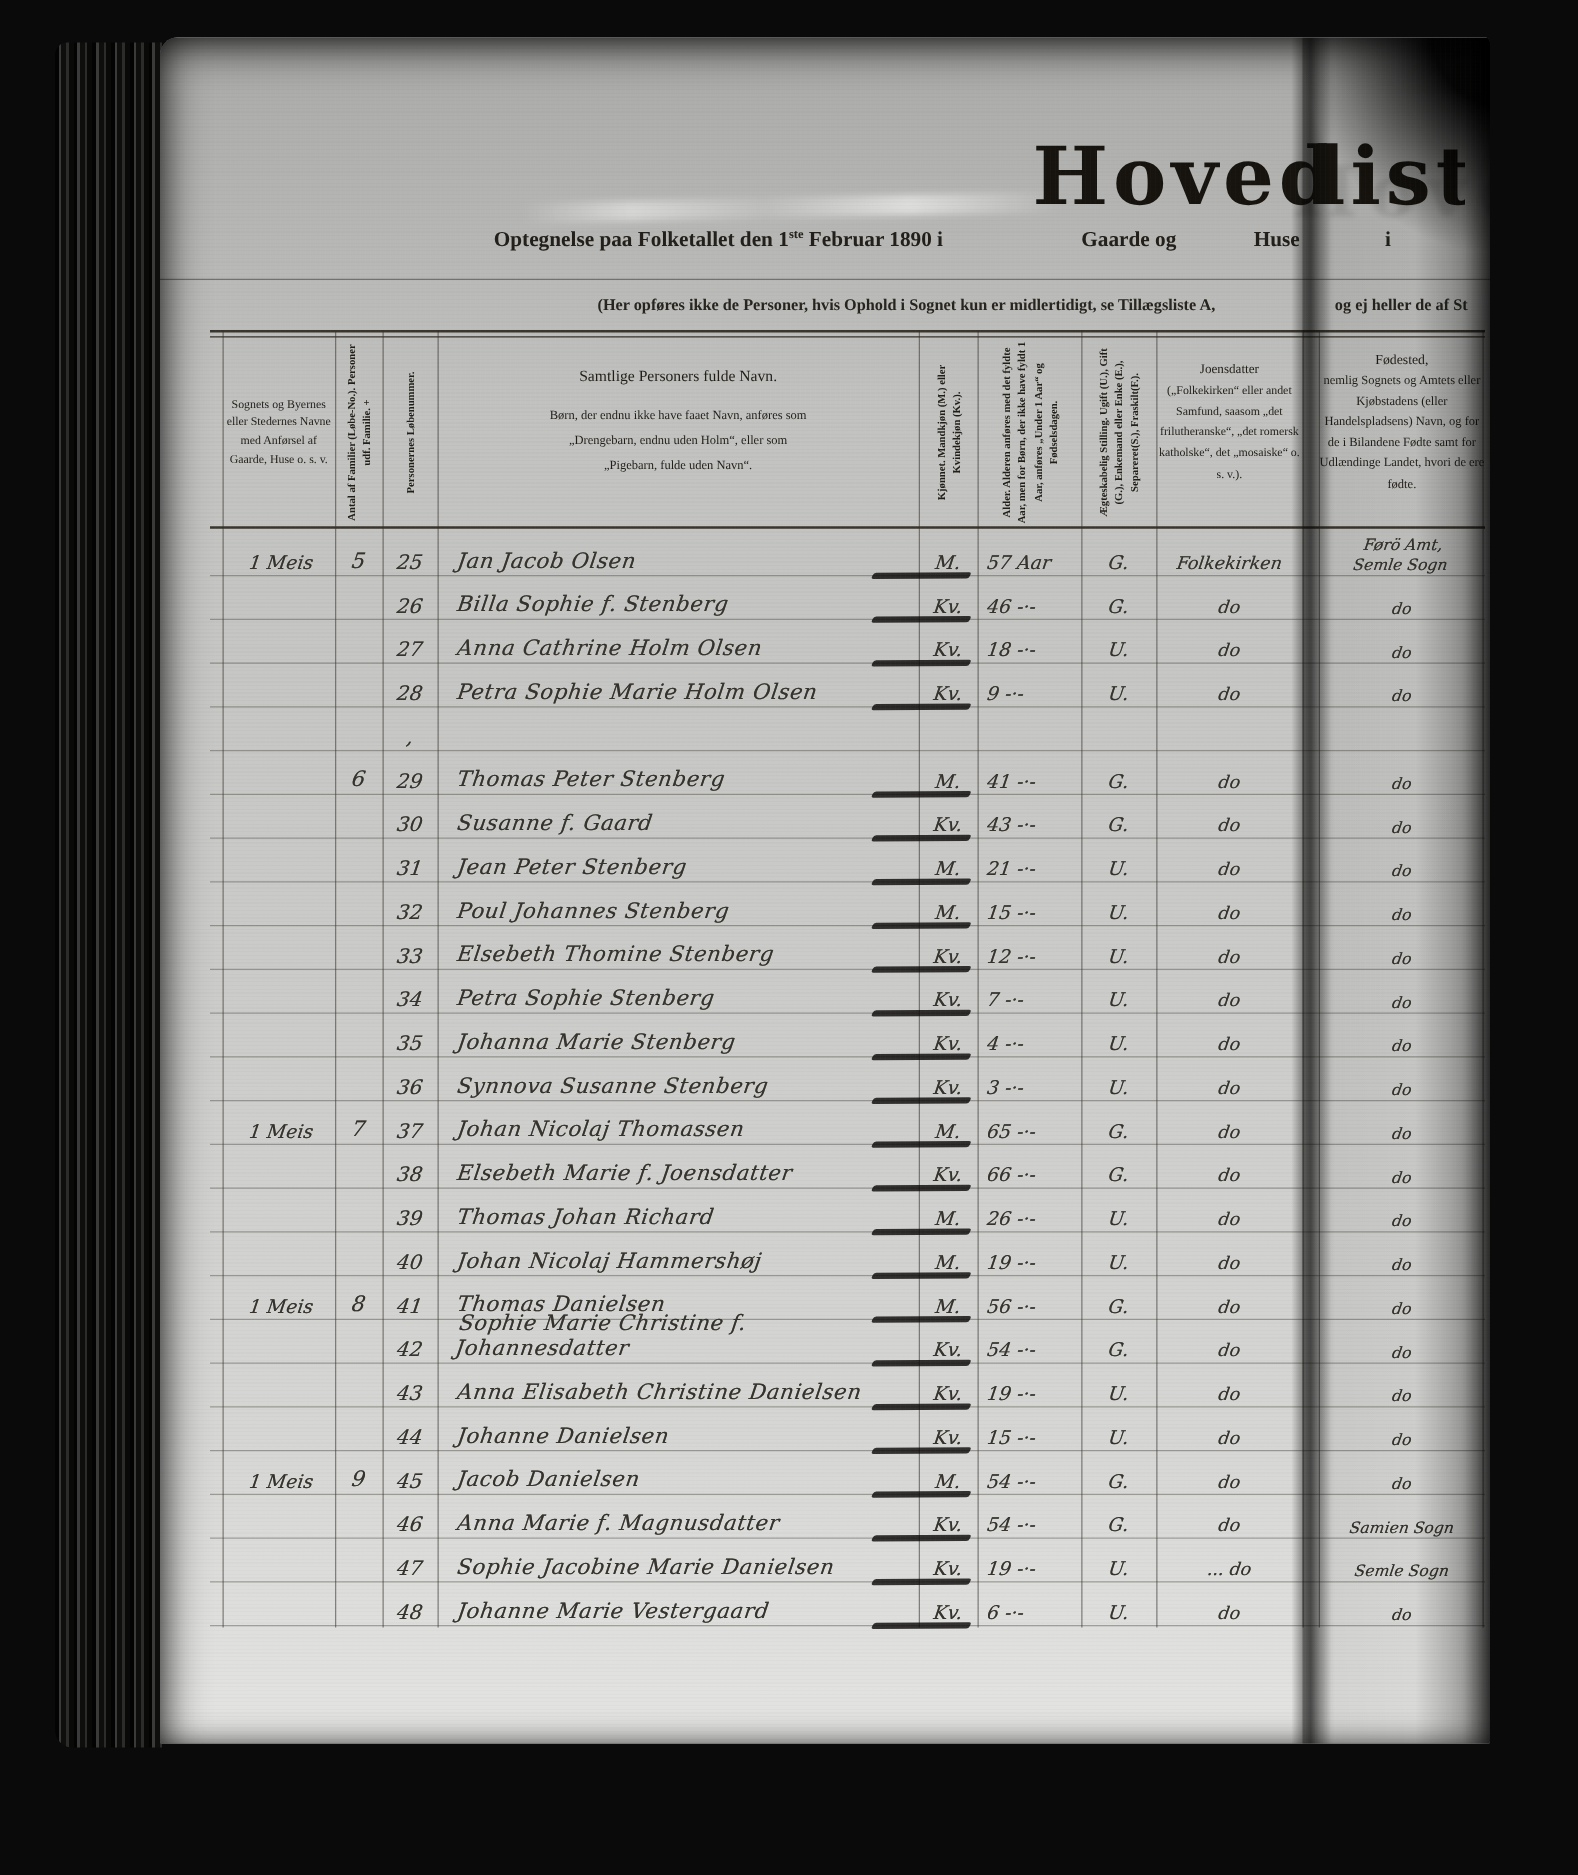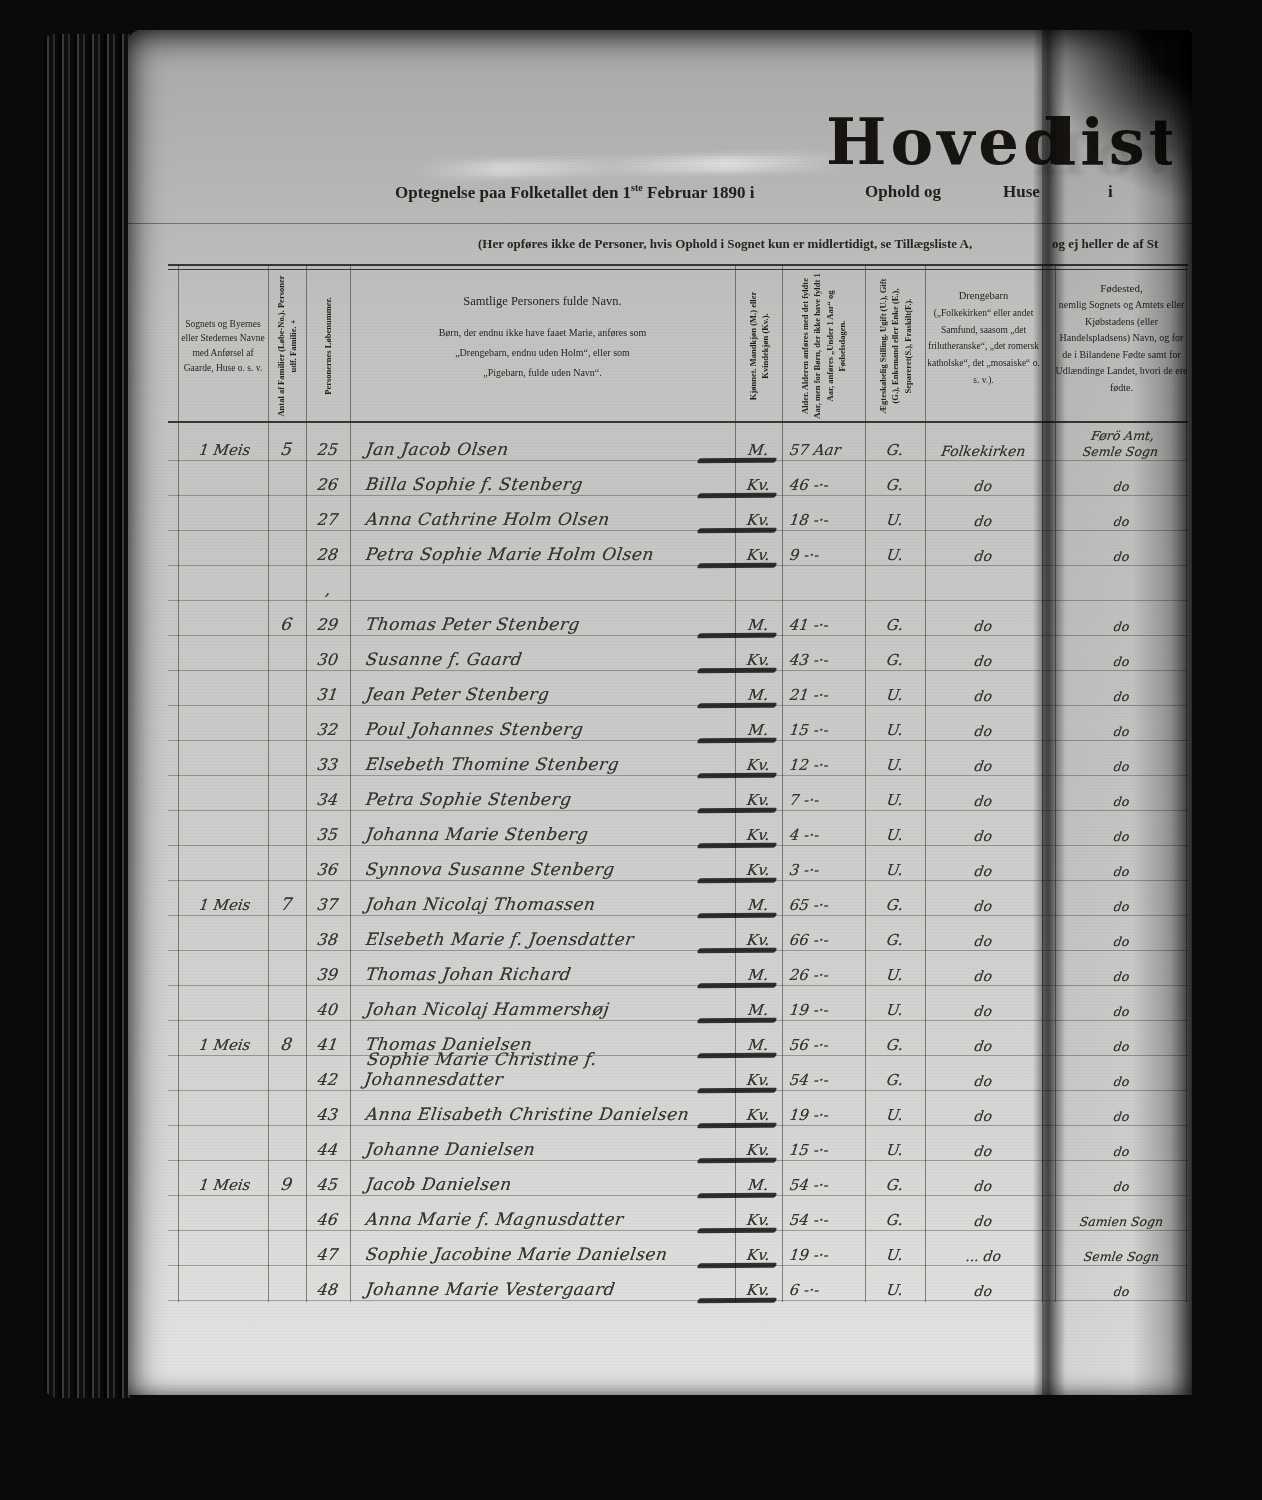--- a/index.html
+++ b/index.html
@@ -33,21 +33,21 @@
         filter:blur(3px);transform:rotate(-1.2deg);}
   
   .title{position:absolute;top:80px;font-weight:700;font-size:64px;line-height:1;
          letter-spacing:4px;color:#17140f;font-family:"DejaVu Serif",serif;}
   .title-left{left:698px;}
   .title-right-clip{left:924px;width:120px;overflow:hidden;white-space:nowrap;height:80px;}
   .title-ghost{left:905px;top:96px;font-size:56px;color:rgba(30,30,28,.13);filter:blur(2px);letter-spacing:9px;}
   .subline{position:absolute;top:152px;font-size:17px;font-weight:700;color:#23201b;white-space:nowrap;}
   .subline sup{font-size:10px;}
   .hr-thin{position:absolute;height:1px;background:rgba(45,42,36,.5);}
-  .note{position:absolute;top:206px;font-size:13px;font-weight:700;color:#28251f;white-space:nowrap;}
+  .note{position:absolute;top:206px;font-size:13px;font-weight:700;color:#28251f;white-space:nowrap;text-align:center;}
   .note-right{left:924px;width:138px;overflow:hidden;}
   
   .hline{position:absolute;left:40px;width:1020px;background:#3a362e;}
   .vline{position:absolute;top:234px;height:1038px;width:1px;background:rgba(52,48,42,.55);}
   .hcell{position:absolute;top:242px;height:148px;color:#211e18;font-weight:400;}
   .hcell .center{display:flex;align-items:center;justify-content:center;height:100%;text-align:center;}
   .vwrap{position:absolute;top:240px;height:151px;}
   .vtext{position:absolute;width:151px;left:50%;top:50%;transform:translate(-50%,-50%) rotate(-90deg);
          font-size:8.5px;line-height:1.45;text-align:center;font-weight:700;color:#211e18;}
   
@@ -76,21 +76,21 @@
   <div class="page">
     <div class="flare"></div>
 
     <div class="title title-ghost">Hoved</div>
     <div class="title title-left">Hoved</div>
     <div class="title title-right-clip">liste</div>
 
     <div class="subline" style="left:267px;">
       <span>Optegnelse paa Folketallet den 1</span><sup>ste</sup><span> Februar 1890 i</span>
     </div>
-    <div class="subline" style="left:737px;">Ophold og</div>
+    <div class="subline" style="left:737px;">Gaarde og</div>
     <div class="subline" style="left:875px;">Huse</div>
     <div class="subline" style="left:980px;">i</div>
 
     <div class="hr-thin" style="left:0;top:193px;width:1064px;"></div>
 
     <div class="note" style="left:350px;">(Her opføres ikke de Personer, hvis Ophold i Sognet kun er midlertidigt, se Tillægsliste A,</div>
     <div class="note note-right">og ej heller de af St</div>
 
     <div class="hline" style="top:234px;height:2px;"></div>
     <div class="hline" style="top:239px;height:1px;"></div>
@@ -101,36 +101,36 @@
     </div>
     <div class="vwrap" style="left:140px;width:38px;">
       <div class="vtext">Antal af Familier (Løbe-No.). Personer udf. Familie. +</div>
     </div>
     <div class="vwrap" style="left:178px;width:44px;">
       <div class="vtext">Personernes Løbenummer.</div>
     </div>
     <div class="hcell" style="left:222px;width:385px;text-align:center;">
       <div style="margin-top:22px;font-size:12.5px;">Samtlige Personers fulde Navn.</div>
       <div style="margin-top:14px;font-size:10px;line-height:2;">
-        <div>Børn, der endnu ikke have faaet Marie, anføres som</div>
+        <div>Børn, der endnu ikke have faaet Navn, anføres som</div>
         <div>„Drengebarn, endnu uden Holm“, eller som</div>
         <div>„Pigebarn, fulde uden Navn“.</div>
       </div>
     </div>
     <div class="vwrap" style="left:607px;width:47px;">
       <div class="vtext">Kjønnet. Mandkjøn (M.) eller Kvindekjøn (Kv.).</div>
     </div>
     <div class="vwrap" style="left:654px;width:83px;">
       <div class="vtext">Alder. Alderen anføres med det fyldte Aar, men for Børn, der ikke have fyldt 1 Aar, anføres „Under 1 Aar“ og Fødselsdagen.</div>
     </div>
     <div class="vwrap" style="left:737px;width:60px;">
       <div class="vtext">Ægteskabelig Stilling. Ugift (U.), Gift (G.), Enkemand eller Enke (E.), Separeret(S.), Fraskilt(F.).</div>
     </div>
     <div class="hcell" style="left:797px;width:117px;text-align:center;">
-      <div style="margin-top:18px;font-size:10.5px;">Drengebarn</div>
+      <div style="margin-top:18px;font-size:10.5px;">Joensdatter</div>
       <div style="margin-top:4px;font-size:9.5px;line-height:1.75;">(„Folkekirken“ eller andet Samfund, saasom „det frilutheranske“, „det romersk katholske“, det „mosaiske“ o. s. v.).</div>
     </div>
     <div class="hcell" style="left:927px;width:133px;text-align:center;">
       <div style="margin-top:10px;font-size:11px;">Fødested,</div>
       <div style="margin-top:3px;font-size:10px;line-height:1.65;">nemlig Sognets og Amtets eller Kjøbstadens (eller Handelspladsens) Navn, og for de i Bilandene Fødte samt for Udlændinge Landet, hvori de ere fødte.</div>
     </div>
 
     <div class="vline" style="left:50px;"></div>
     <div class="vline" style="left:140px;"></div>
     <div class="vline" style="left:178px;"></div>

